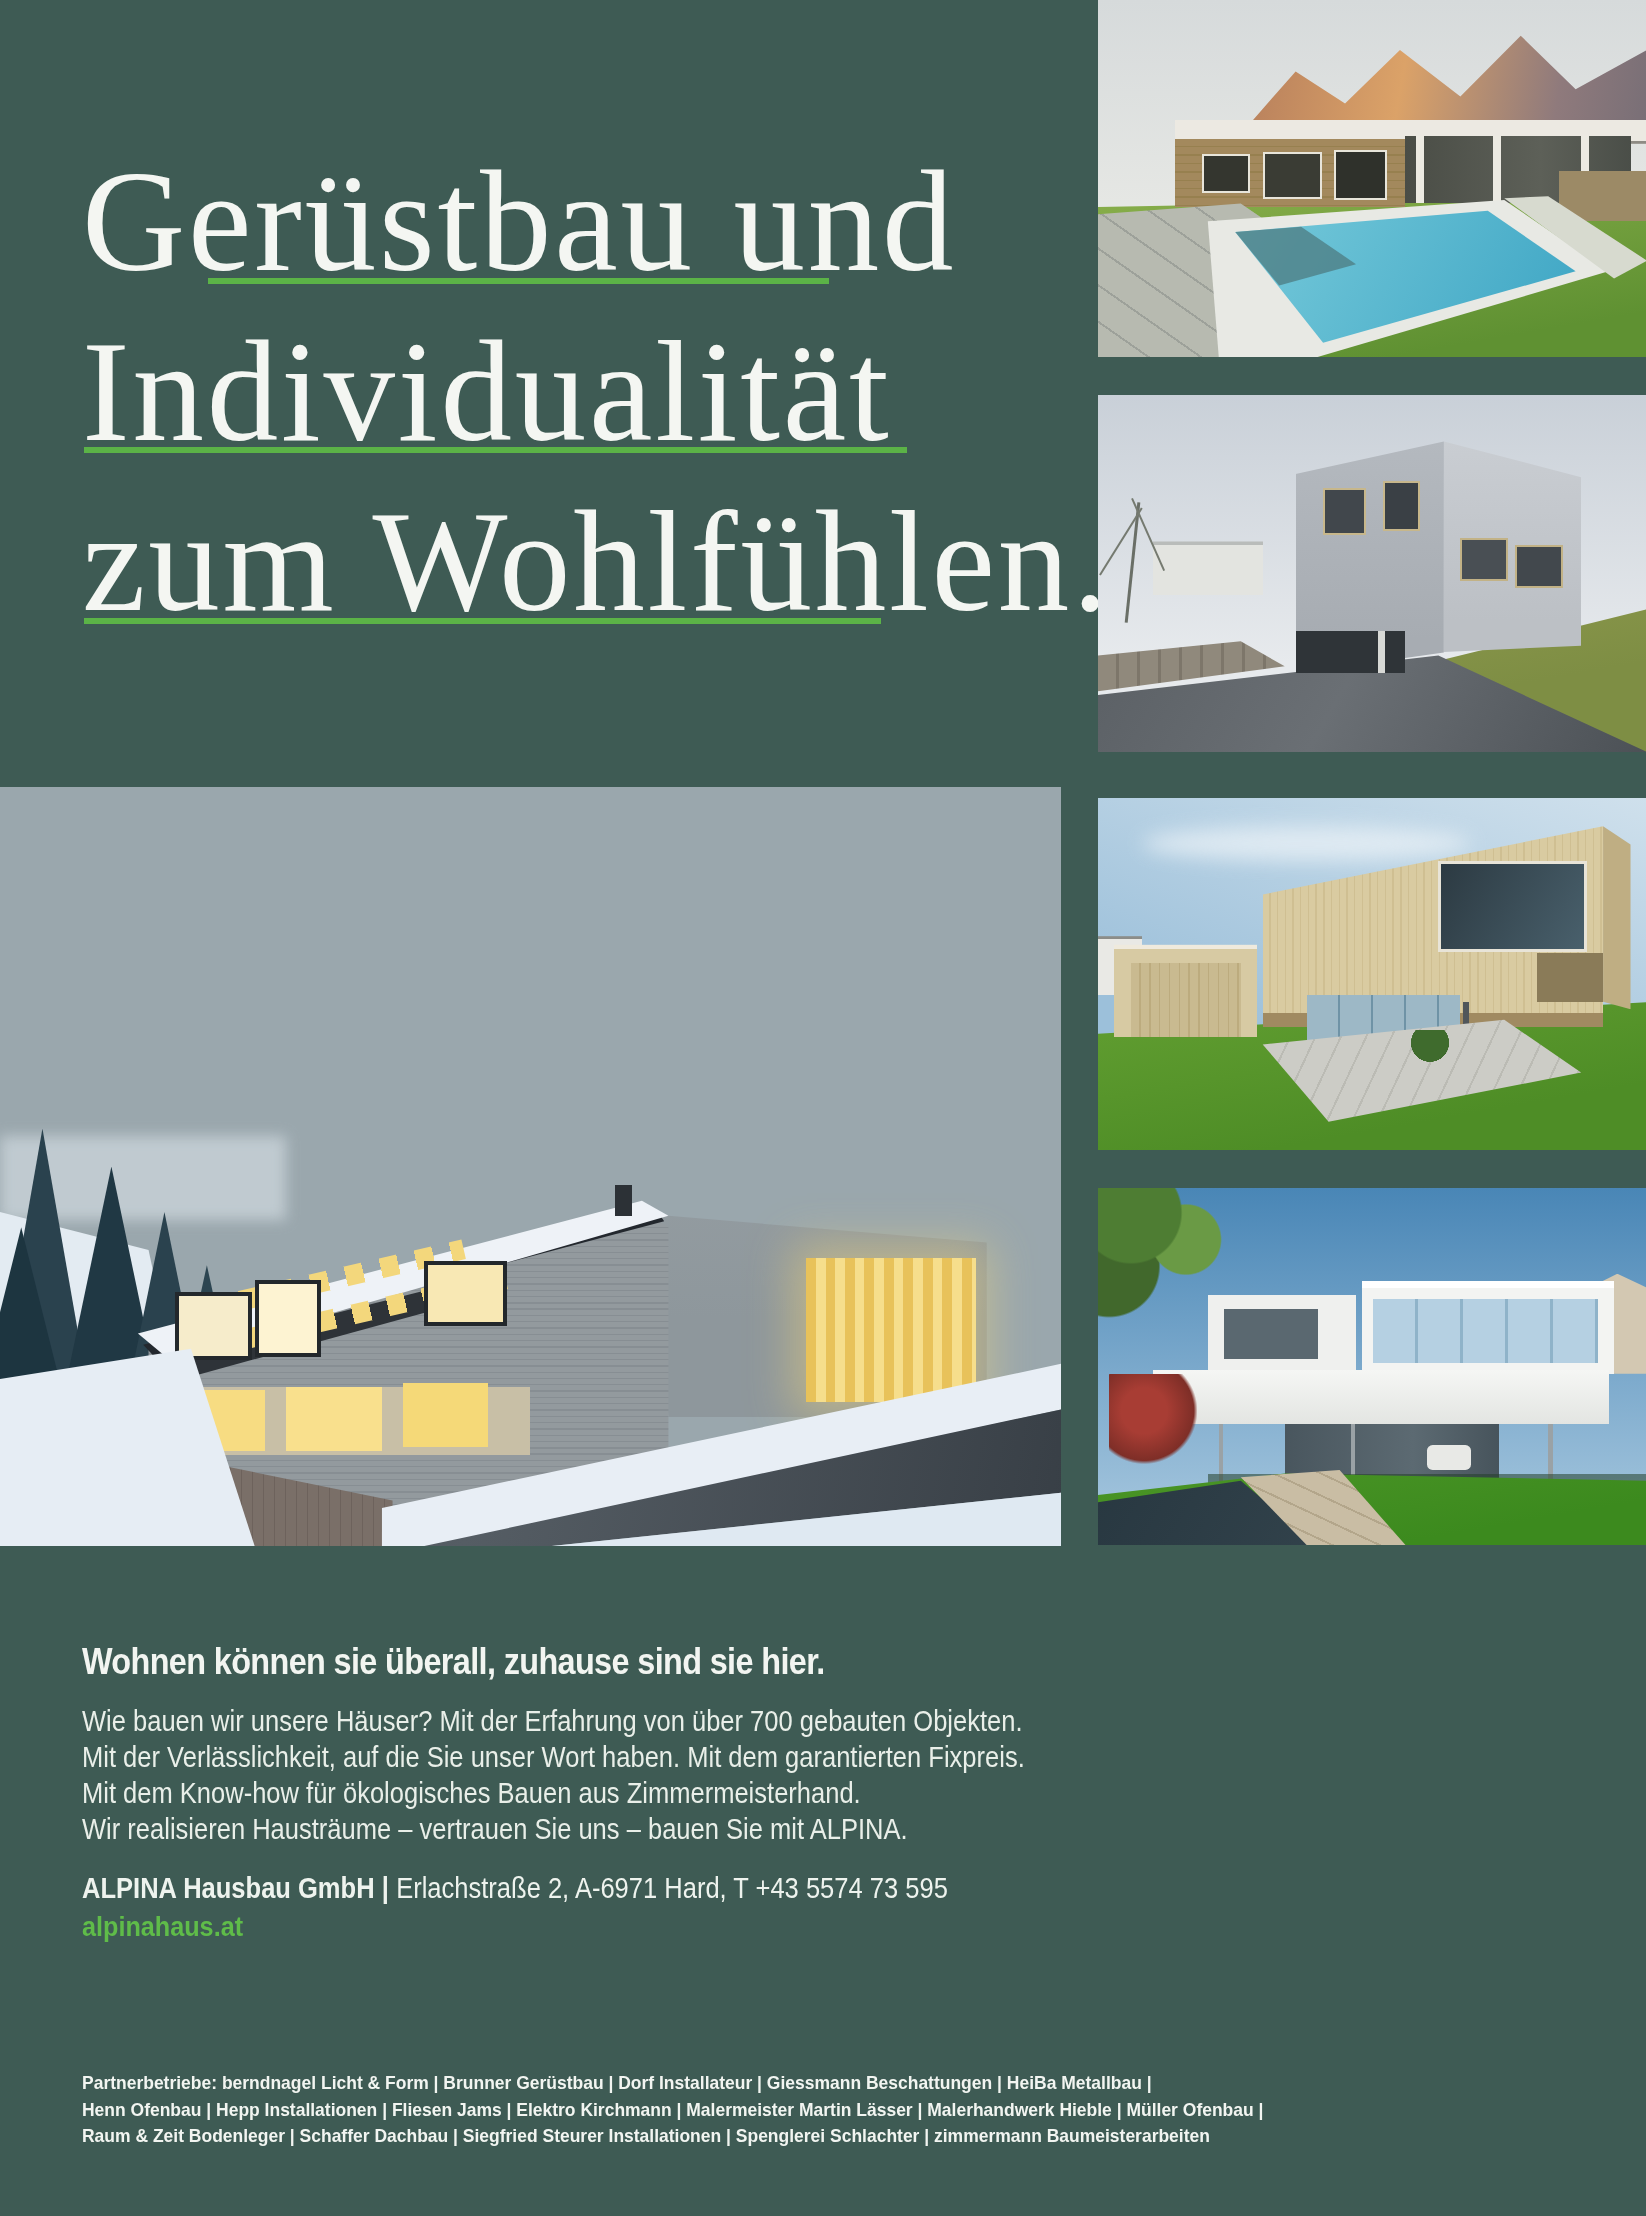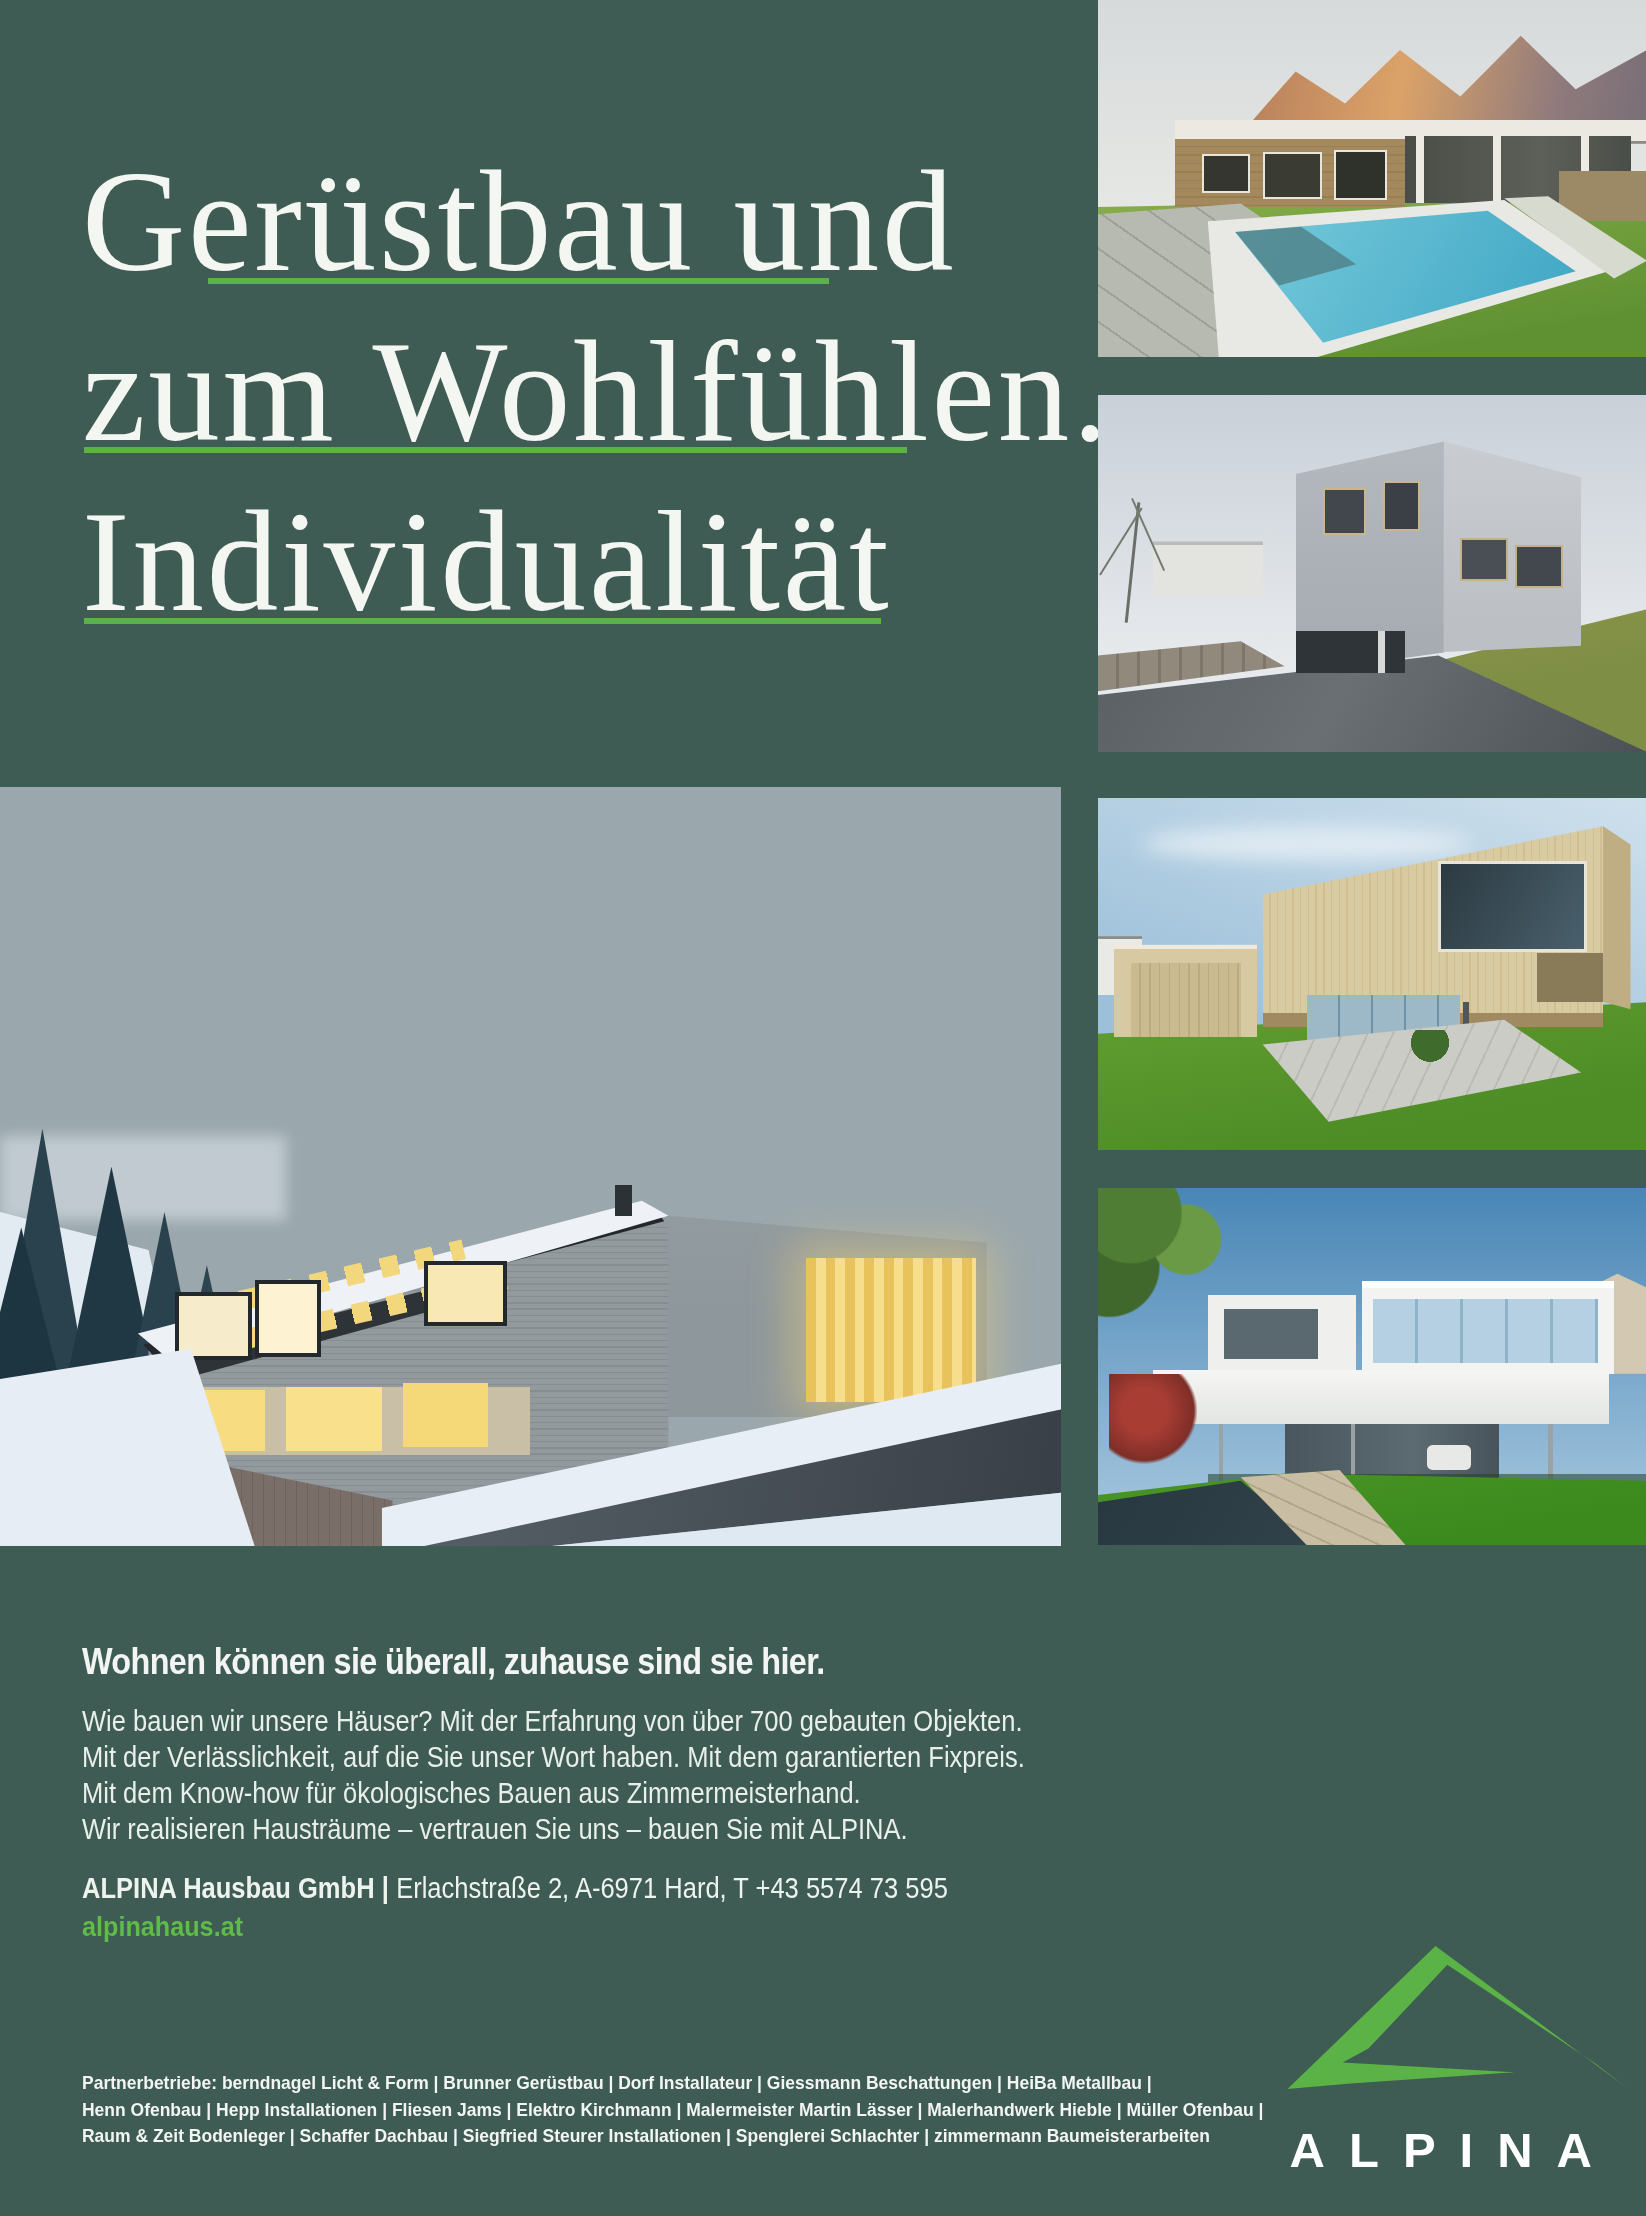--- a/index.html
+++ b/index.html
@@ -206,22 +206,22 @@
     font-size:49px;letter-spacing:24px;white-space:nowrap;
   }
 </style>
 </head>
 <body>
 
 <div class="page">
 
   <div class="headline">
     <div>Gerüstbau und</div>
+    <div>Individualität</div>
     <div>zum Wohlfühlen.</div>
-    <div>Individualität</div>
   </div>
   <div class="hl-rule rule1"></div>
   <div class="hl-rule rule2"></div>
   <div class="hl-rule rule3"></div>
 
   <div class="photo photo1">
     <i class="p1-sky"></i>
     <i class="p1-mtn"></i>
     <i class="p1-lawn"></i>
     <i class="p1-roof"></i>
@@ -343,21 +343,15 @@
     <span class="company">ALPINA Hausbau GmbH |</span><span>Erlachstraße 2, A-6971 Hard, T +43 5574 73 595</span>
   </div>
   <a class="website" href="#">alpinahaus.at</a>
 
   <div class="partners">
     <div>Partnerbetriebe: berndnagel Licht &amp; Form | Brunner Gerüstbau | Dorf Installateur | Giessmann Beschattungen | HeiBa Metallbau |</div>
     <div>Henn Ofenbau | Hepp Installationen | Fliesen Jams | Elektro Kirchmann | Malermeister Martin Lässer | Malerhandwerk Hieble | Müller Ofenbau |</div>
     <div>Raum &amp; Zeit Bodenleger | Schaffer Dachbau | Siegfried Steurer Installationen | Spenglerei Schlachter | zimmermann Baumeisterarbeiten</div>
   </div>
 
-  <div class="logo">
-    <svg width="349" height="148" viewBox="0 0 500 212">
-      <path d="M217 0 L495 206 L447 169 L234 27 L121 147 L84 167 L330 181 L95 197 L5 205 Z" fill="#5bb347"></path>
-    </svg>
-    <div class="wordmark">ALPINA</div>
-  </div>
 
 </div>
 
 
 </body></html>

